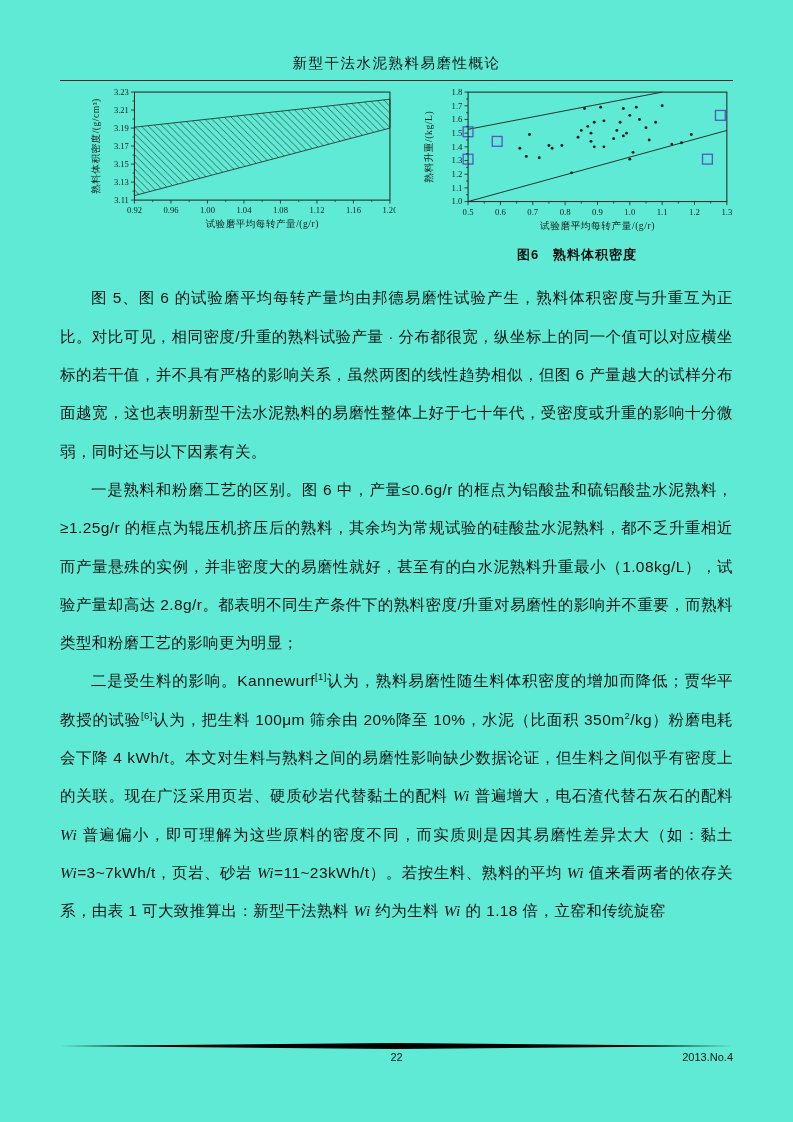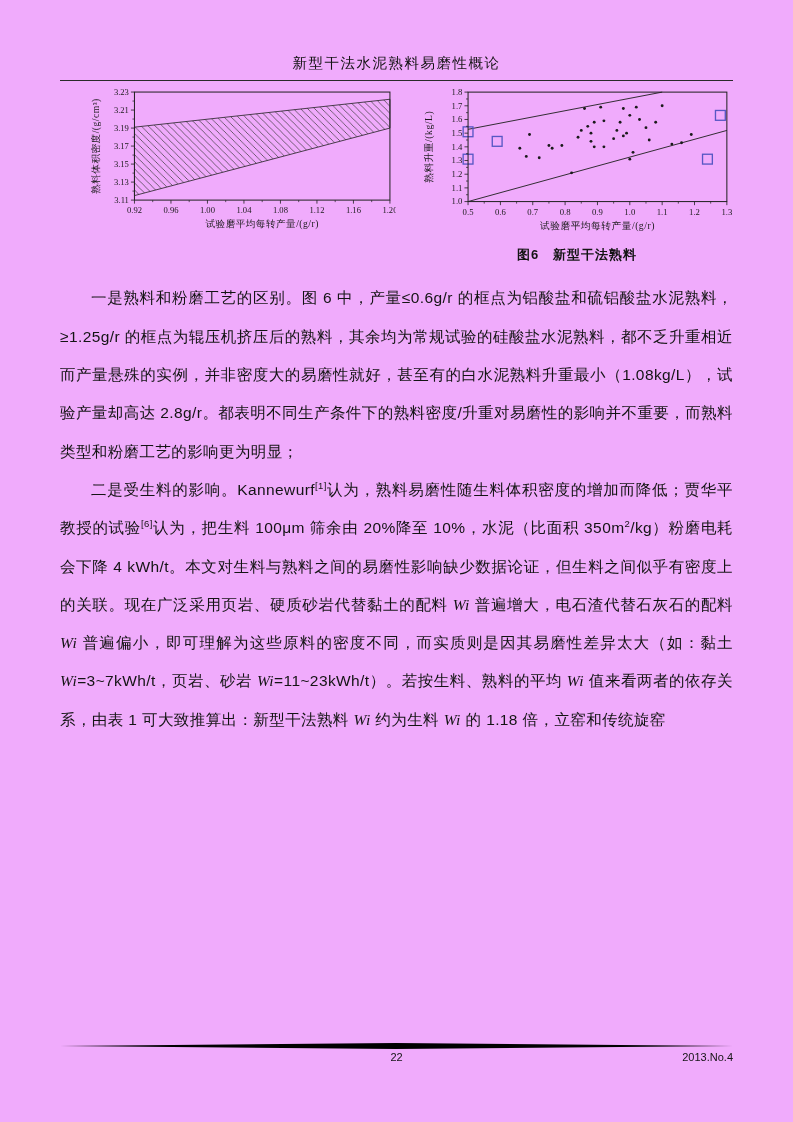--- a/index.html
+++ b/index.html
@@ -1,16 +1,16 @@
 <!DOCTYPE html>
 <html><head>
 <meta charset="utf-8">
 <style>
   html,body{margin:0;padding:0;background:#9a9a9a;}
-  .page{position:relative;width:793px;height:1122px;margin:0 auto;background:#f0abfc;
+  .page{position:relative;width:793px;height:1122px;margin:0 auto;background:#5eead4;
         font-family:"Liberation Sans",sans-serif;color:#141414;overflow:hidden;}
   .content{position:absolute;left:60px;top:0;width:673px;}
   .doc-title{margin:0;padding-top:54px;text-align:center;font-size:14.5px;font-weight:400;
              font-family:"Liberation Serif",serif;letter-spacing:1.5px;}
   .header-rule{height:0;border-bottom:1.7px solid #2a2a2a;margin-top:7px;}
   .figures{display:flex;justify-content:space-between;margin-top:6px;padding-left:28px;}
   .figure{text-align:center;}
   .figure.f5{width:308px;}
   .figure.f6{width:312px;}
   .chart-svg{display:block;width:100%;}
@@ -188,25 +188,26 @@
             <line x1="46" y1="91.93749999999999" x2="44" y2="91.93749999999999" stroke="#222" stroke-width="0.7"></line>
             <line x1="46" y1="78.56249999999997" x2="44" y2="78.56249999999997" stroke="#222" stroke-width="0.7"></line>
             <line x1="46" y1="65.18749999999996" x2="44" y2="65.18749999999996" stroke="#222" stroke-width="0.7"></line>
             <line x1="46" y1="51.81249999999995" x2="44" y2="51.81249999999995" stroke="#222" stroke-width="0.7"></line>
             <line x1="46" y1="38.43749999999994" x2="44" y2="38.43749999999994" stroke="#222" stroke-width="0.7"></line>
             <line x1="46" y1="25.06249999999993" x2="44" y2="25.06249999999993" stroke="#222" stroke-width="0.7"></line>
             <line x1="46" y1="11.687499999999915" x2="44" y2="11.687499999999915" stroke="#222" stroke-width="0.7"></line>
             <text x="172.5" y="139" text-anchor="middle" class="axlabel">试验磨平均每转产量/(g/r)</text>
             <text x="11" y="58.5" text-anchor="middle" class="axlabel" transform="rotate(-90 11 58.5)">熟料升重/(kg/L)</text>
           </svg>
-        <div class="fig-caption">图6　新型干法熟料</div>
+        <div class="fig-caption">图6　熟料体积密度</div>
       </div>
     </div>
 
     <div id="body-text" class="bodytext">
+        <p><span>图 5、图 6 的试验磨平均每转产量均由邦德易磨性试验产生，熟料体积密度与升重互为正比。对比可见，相同密度/升重的熟料试验产量 · 分布都很宽，纵坐标上的同一个值可以对应横坐标的若干值，并不具有严格的影响关系，虽然两图的线性趋势相似，但图 6 产量越大的试样分布面越宽，这也表明新型干法水泥熟料的易磨性整体上好于七十年代，受密度或升重的影响十分微弱，同时还与以下因素有关。</span></p>
         <p><span>一是熟料和粉磨工艺的区别。图 6 中，产量≤0.6g/r 的框点为铝酸盐和硫铝酸盐水泥熟料，≥1.25g/r 的框点为辊压机挤压后的熟料，其余均为常规试验的硅酸盐水泥熟料，都不乏升重相近而产量悬殊的实例，并非密度大的易磨性就好，甚至有的白水泥熟料升重最小（1.08kg/L），试验产量却高达 2.8g/r。都表明不同生产条件下的熟料密度/升重对易磨性的影响并不重要，而熟料类型和粉磨工艺的影响更为明显；</span></p>
         <p><span>二是受生料的影响。Kannewurf</span><sup>[1]</sup><span>认为，熟料易磨性随生料体积密度的增加而降低；贾华平教授的试验</span><sup>[6]</sup><span>认为，把生料 100μm 筛余由 20%降至 10%，水泥（比面积 350m</span><sup>2</sup><span>/kg）粉磨电耗会下降 4 kWh/t。本文对生料与熟料之间的易磨性影响缺少数据论证，但生料之间似乎有密度上的关联。现在广泛采用页岩、硬质砂岩代替黏土的配料 </span><span class="it">Wi</span><span> 普遍增大，电石渣代替石灰石的配料 </span><span class="it">Wi</span><span> 普遍偏小，即可理解为这些原料的密度不同，而实质则是因其易磨性差异太大（如：黏土 </span><span class="it">Wi</span><span>=3~7kWh/t，页岩、砂岩 </span><span class="it">Wi</span><span>=11~23kWh/t）。若按生料、熟料的平均 </span><span class="it">Wi</span><span> 值来看两者的依存关系，由表 1 可大致推算出：新型干法熟料 </span><span class="it">Wi</span><span> 约为生料 </span><span class="it">Wi</span><span> 的 1.18 倍，立窑和传统旋窑</span></p>
       </div>
   </div>
 
   <svg class="footer-rule" viewBox="0 0 673 6" preserveAspectRatio="none">
     <polygon points="0,3 336,0 673,3 336,6" fill="#000"></polygon>
   </svg>
   <div class="footer-meta">
     <span class="page-number">22</span>

